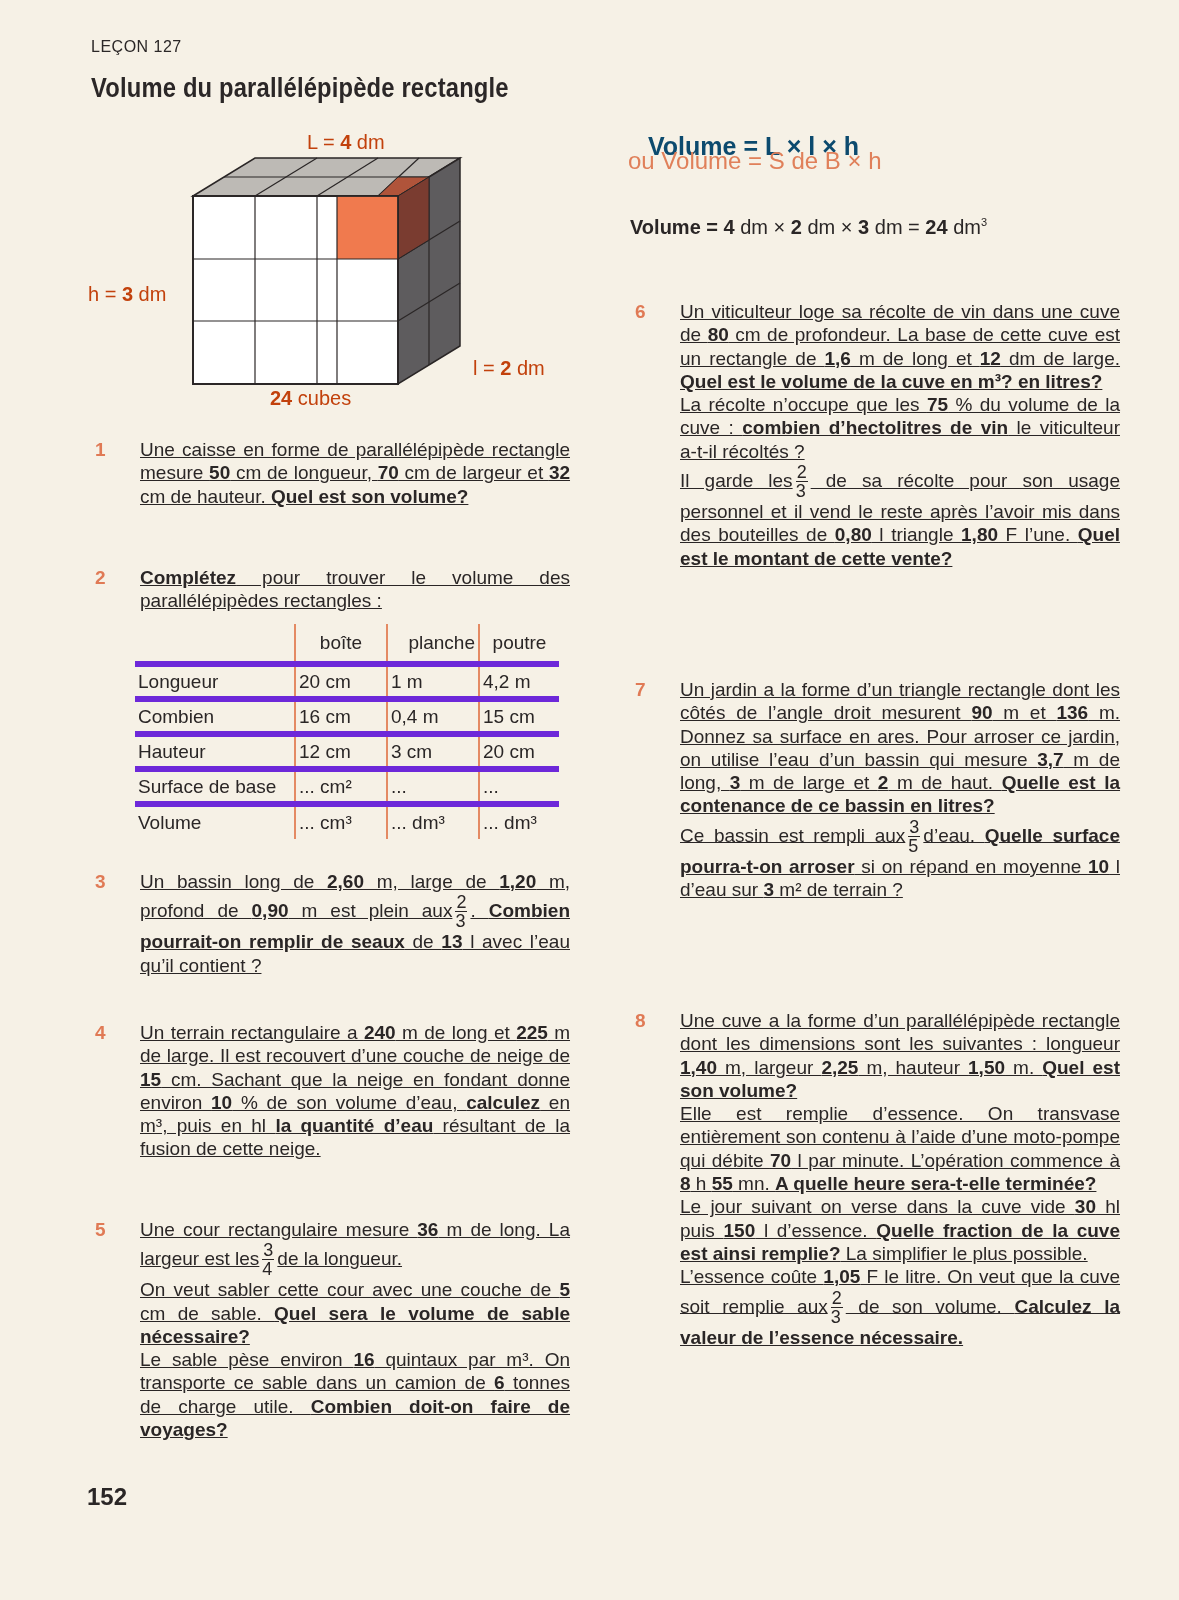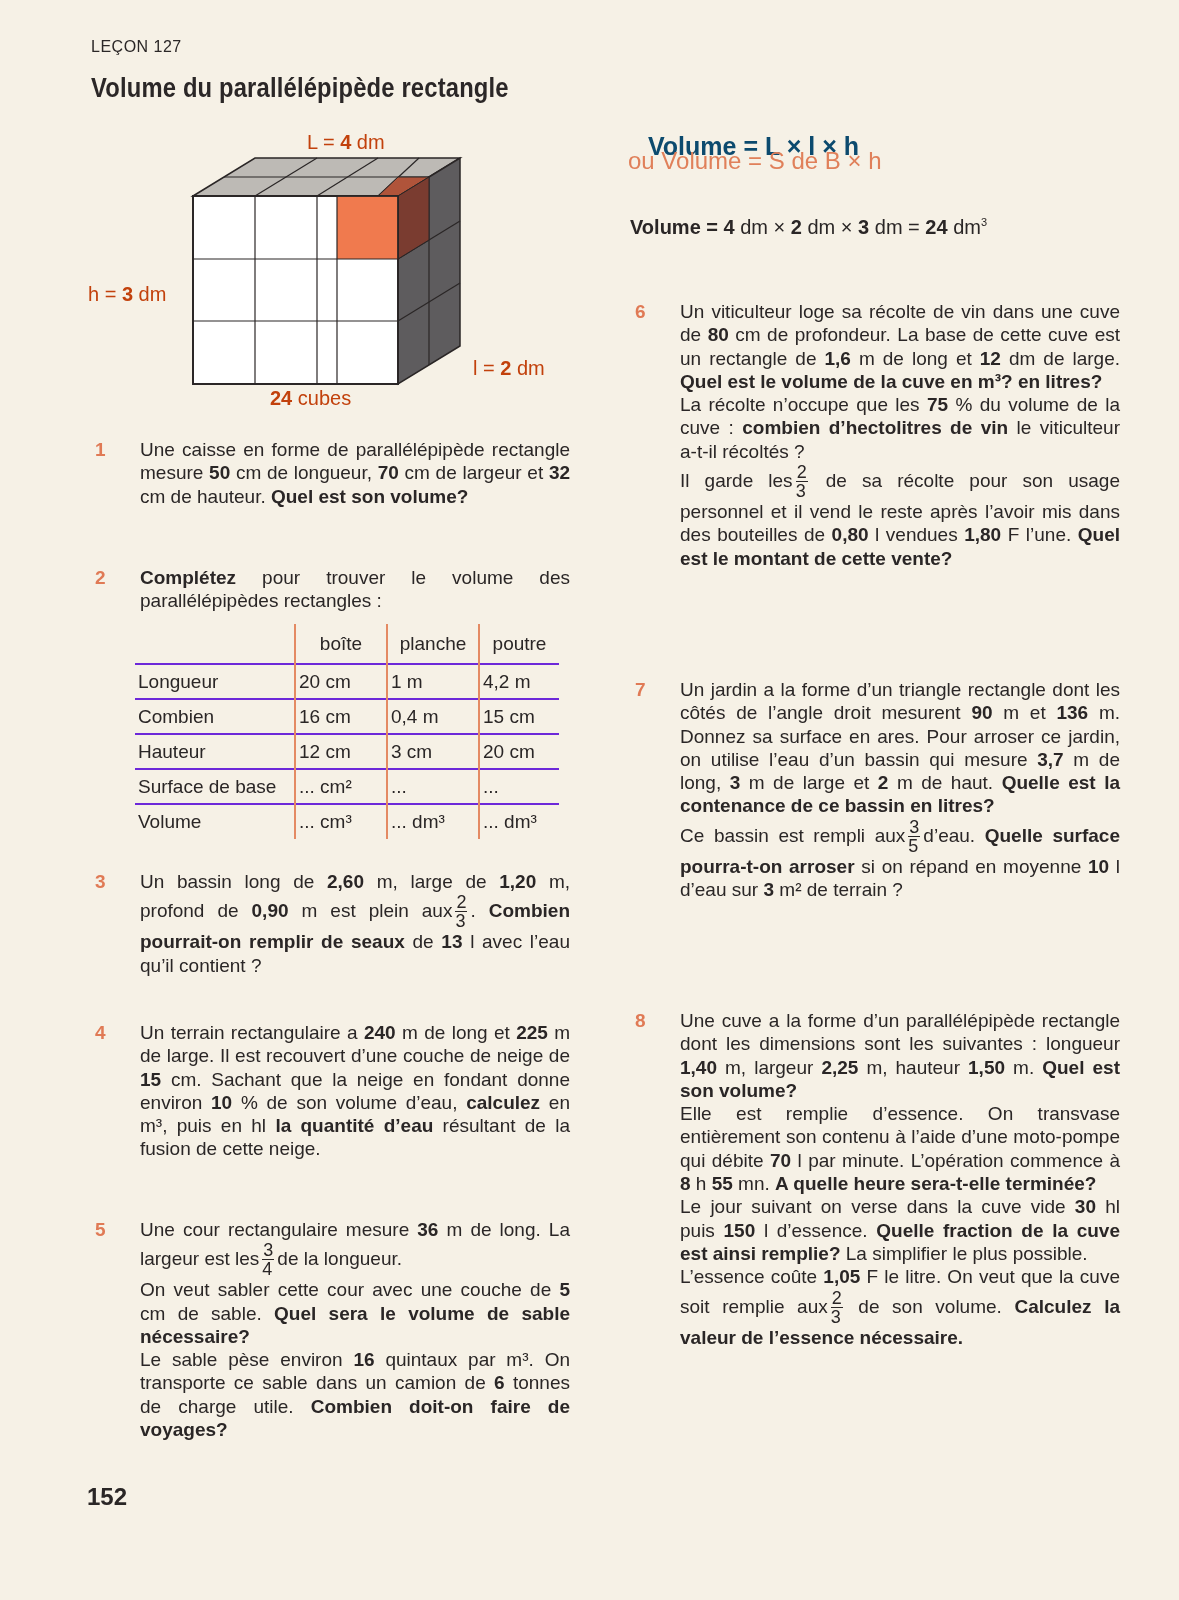--- a/index.html
+++ b/index.html
@@ -15,34 +15,34 @@
   .lesson { position: absolute; left: 91px; top: 38px; font-size: 16px; letter-spacing: 0.5px; color: #2b2727; }
   .title { position: absolute; left: 91px; top: 73px; font-size: 27px; font-weight: bold; color: #2b2727; transform: scaleX(0.88); transform-origin: left; letter-spacing: 0.2px; }
   .figure { position: absolute; left: 85px; top: 128px; width: 500px; height: 300px; }
   .fig-label { position: absolute; font-size: 20px; color: #c2410c; white-space: nowrap; }
   .fig-label b { font-weight: bold; }
   .col { position: absolute; font-size: 19px; line-height: 23.3px; }
   .col-left { left: 95px; width: 475px; }
   .col-right { left: 635px; width: 485px; }
   .ex { position: absolute; width: 100%; }
   .ex-num { position: absolute; left: 0; top: 0; color: #e07a55; font-weight: bold; font-size: 19px; }
-  .ex-body { margin-left: 45px; text-align: justify; }
+  .ex-body { margin-left: 45px; text-align: justify; text-decoration: underline; }
   .ex-body p { text-align: justify; text-align-last: left; }
   .ex-body b { font-weight: bold; }
   .frac { display: inline-flex; flex-direction: column; vertical-align: middle; text-align: center; font-size: 18px; line-height: 18px; margin: 0 3px; }
   .frac .n { border-bottom: 1.5px solid #2a2626; padding: 0 1px; }
   .formula1 { position: absolute; left: 648px; top: 108px; font-size: 25px; font-weight: bold; color: #0c4a6e; margin-top: 24px; }
   .formula2 { position: absolute; left: 628px; top: 147px; font-size: 24px; color: #e0805a; }
   .volume-eq { position: absolute; left: 630px; top: 216px; font-size: 20px; }
   .volume-eq sup { font-size: 11px; }
   table.ex2 { border-collapse: collapse; position: absolute; left: 40px; top: 58px; font-size: 19px; }
   table.ex2 td, table.ex2 th { padding: 0 3px; height: 35px; font-weight: normal; text-align: left; white-space: nowrap; }
   table.ex2 th { height: 40px; text-align: center; }
   table.ex2 td.c, table.ex2 th.c { border-left: 2px solid #e48a63; }
-  table.ex2 tr.rowline td { border-top: 2px solid #6d28d9; }
+  table.ex2 tr.rowline td { border-top: 6px solid #6d28d9; }
   .pagenum { position: absolute; left: 87px; top: 1483px; font-size: 24px; font-weight: bold; }
   sup { font-size: 11px; vertical-align: super; }
 </style>
 </head>
 <body>
 
 <div class="page">
 
   <div class="lesson">LEÇON 127</div>
   <div class="title">Volume du parallélépipède rectangle</div>
@@ -99,21 +99,21 @@
     <div class="ex" style="top:566px;">
       <span class="ex-num">2</span>
       <div class="ex-body">
           <p><b>Complétez</b><span> pour trouver le volume des parallélépipèdes rectangles :</span></p>
         </div>
       <table class="ex2">
         <tbody>
             <tr>
           <th style="width:160px;"></th>
           <th class="c" style="width:92px;">boîte</th>
-          <th class="c" style="width:92px;">planche</th>
+          <th class="c" style="width:92px;text-align:right;">planche</th>
           <th class="c" style="width:80px;">poutre</th>
         </tr>
         <tr class="rowline">
           <td>Longueur</td>
           <td class="c">20  cm</td>
           <td class="c">1  m</td>
           <td class="c">4,2  m</td>
         </tr>
         <tr class="rowline">
           <td>Combien</td>
@@ -176,21 +176,21 @@
   <div class="col col-right">
 
     <div class="ex" style="top:300px;">
       <span class="ex-num">6</span>
       <div class="ex-body">
         <p><span>Un viticulteur loge sa récolte de vin dans une cuve de </span><b>80</b><span> cm de profondeur. La base de cette cuve est un rectangle de </span><b>1,6</b><span> m de long et </span><b>12</b><span> dm de large. </span><b>Quel est le volume de la cuve en m³? en litres?</b></p>
         <p><span>La récolte n’occupe que les </span><b>75</b><span> % du volume de la cuve : </span><b>combien d’hectolitres de vin</b><span> le viticulteur a-t-il récoltés ?</span></p>
         <p><span>Il garde les</span><span class="frac">
               <span class="n">2</span>
               <span>3</span>
-            </span><span> de sa récolte pour son usage personnel et il vend le reste après l’avoir mis dans des bouteilles de </span><b>0,80</b><span> l vendues </span><b>1,80</b><span> F l’une. </span><b>Quel est le montant de cette vente?</b></p>
+            </span><span> de sa récolte pour son usage personnel et il vend le reste après l’avoir mis dans des bouteilles de </span><b>0,80</b><span> l triangle </span><b>1,80</b><span> F l’une. </span><b>Quel est le montant de cette vente?</b></p>
       </div>
     </div>
 
     <div class="ex" style="top:678px;">
       <span class="ex-num">7</span>
       <div class="ex-body">
         <p><span>Un jardin a la forme d’un triangle rectangle dont les côtés de l’angle droit mesurent </span><b>90</b><span> m et </span><b>136</b><span> m. Donnez sa surface en ares. Pour arroser ce jardin, on utilise l’eau d’un bassin qui mesure </span><b>3,7</b><span> m de long, </span><b>3</b><span> m de large et </span><b>2</b><span> m de haut. </span><b>Quelle est la contenance de ce bassin en litres?</b></p>
         <p><span>Ce bassin est rempli aux</span><span class="frac">
               <span class="n">3</span>
               <span>5</span>

